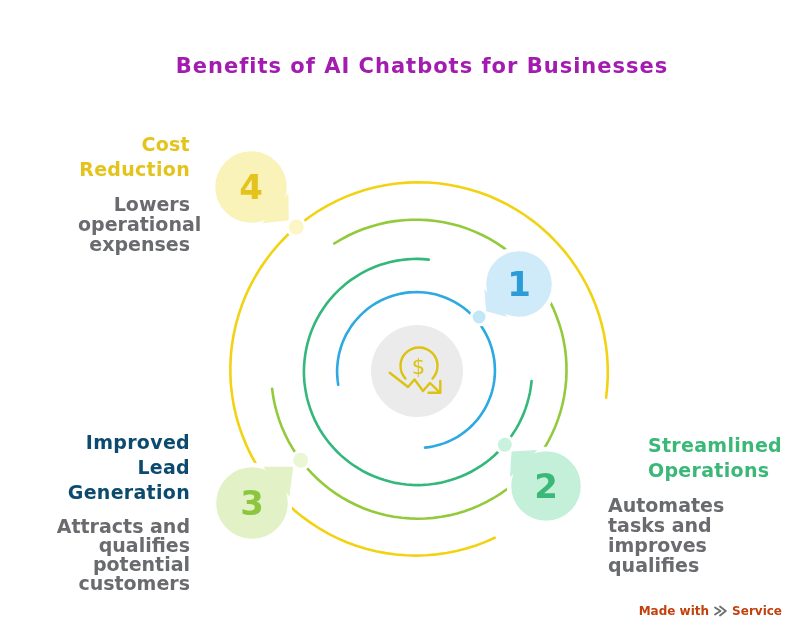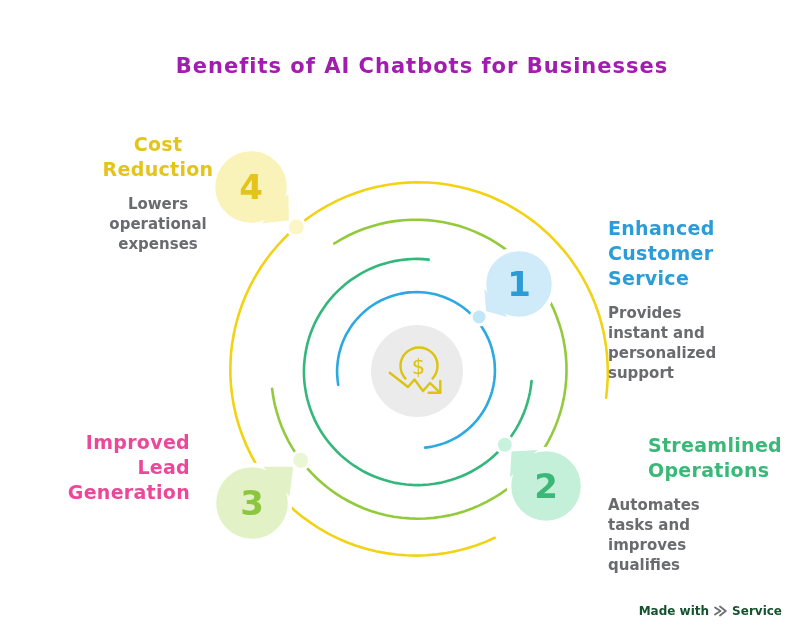--- a/index.html
+++ b/index.html
@@ -8,29 +8,29 @@
     font-family:"DejaVu Sans","Liberation Sans",sans-serif;
   }
   #stage{position:absolute;inset:0;}
   svg#diagram{position:absolute;left:0;top:0;}
   #main-title{
     position:absolute;top:54px;left:0;width:100%;text-align:center;
     font-size:21px;font-weight:bold;letter-spacing:1px;color:#a21caf;margin-left:23px;
   }
   .block{position:absolute;}
   .b-title{font-size:19px;font-weight:bold;line-height:25px;letter-spacing:.3px;}
-  .b-desc{font-size:15px;font-weight:bold;line-height:20px;color:#6A6B6E;margin-top:12px;}
+  .b-desc{font-size:19px;font-weight:bold;line-height:20px;color:#6A6B6E;margin-top:12px;}
   #block1{left:608px;top:216px;width:132px;text-align:left;}
   #block2{left:608px;top:433px;width:132px;text-align:left;}
   #block3{right:608px;top:430px;width:152px;text-align:right;}
   #block3 .b-desc{line-height:19px;}
-  #block4{right:584px;top:132px;width:112px;text-align:center;}
+  #block4{right:608px;top:132px;width:112px;text-align:right;}
   #footer{
     position:absolute;right:16px;bottom:12px;display:flex;align-items:center;gap:5px;
-    color:#14532d;font-size:12px;font-weight:bold;
+    color:#c2410c;font-size:12px;font-weight:bold;
   }
 </style>
 </head>
 <body>
 
 <div id="stage">
 
   <svg id="diagram" width="798" height="630" viewBox="0 0 798 630">
     <g id="arcs">
         <path d="M338.2,384.9L337.7,380.9L337.3,377.0L337.1,373.0L337.1,369.0L337.4,365.1L337.8,361.1L338.4,357.2L339.2,353.3L340.3,349.4L341.4,345.7L342.8,341.9L344.4,338.3L346.1,334.7L348.1,331.3L350.2,327.9L352.4,324.6L354.8,321.5L357.4,318.5L360.1,315.6L363.0,312.9L365.9,310.3L369.0,307.8L372.3,305.5L375.6,303.4L379.0,301.5L382.5,299.7L386.2,298.1L389.8,296.7L393.6,295.5L397.4,294.4L401.2,293.6L405.1,292.9L409.0,292.4L412.9,292.2L416.9,292.1L420.8,292.2L424.7,292.5L428.6,293.0L432.5,293.7L436.3,294.6L440.0,295.7L443.8,297.0L447.4,298.5L451.0,300.1L454.4,301.9L457.8,303.9L461.1,306.0L464.2,308.3L467.3,310.8L470.2,313.4L473.0,316.1L475.6,319.0L478.1,322.0L480.5,325.1L482.6,328.3L484.7,331.7L486.5,335.1L488.2,338.6L489.7,342.2L491.0,345.9L492.1,349.6L493.0,353.4L493.8,357.2L494.4,361.0L494.7,364.9L494.9,368.8L494.9,372.7L494.7,376.5L494.3,380.4L493.7,384.2L492.9,388.0L491.9,391.8L490.8,395.5L489.4,399.1L487.9,402.7L486.2,406.1L484.4,409.5L482.3,412.8L480.1,416.0L477.8,419.1L475.3,422.0L472.7,424.8L469.9,427.5L467.0,430.1L464.0,432.4L460.8,434.7L457.6,436.8L454.3,438.7L450.8,440.4L447.3,442.0L443.7,443.4L440.1,444.6L436.4,445.6L432.6,446.5L428.9,447.1L425.0,447.6" fill="none" stroke="#2CA9E1" stroke-width="2.6" stroke-linecap="round"></path>
@@ -76,32 +76,29 @@
     <g id="nodes">
         <circle cx="479.1" cy="317.0" r="8" fill="#C2E8F8" stroke="#fff" stroke-width="3"></circle>
         <circle cx="504.8" cy="444.7" r="8.5" fill="#C8F2DE" stroke="#fff" stroke-width="3"></circle>
         <circle cx="300.7" cy="460.3" r="9" fill="#EAF6D4" stroke="#fff" stroke-width="3"></circle>
         <circle cx="296.3" cy="227.1" r="9" fill="#FCF6C6" stroke="#fff" stroke-width="3"></circle>
       </g>
   </svg>
 
   <div id="main-title">Benefits of AI Chatbots for Businesses</div>
 
-  <div class="block" id="block1">
-    <div class="b-title" style="color: rgb(43, 156, 216);">Enhanced Customer Service</div>
-    <div class="b-desc">Provides instant and personalized support</div>
-  </div>
 
   <div class="block" id="block2">
     <div class="b-title" style="color: rgb(59, 184, 120); margin-left: 40px;">Streamlined Operations</div>
     <div class="b-desc">Automates tasks and improves qualifies</div>
   </div>
 
   <div class="block" id="block3">
-    <div class="b-title" style="color: #ec4899;">Improved Lead Generation</div>
+    <div class="b-title" style="color: #0c4a6e;">Improved Lead Generation</div>
+    <div class="b-desc">Attracts and qualifies potential customers</div>
   </div>
 
   <div class="block" id="block4">
     <div class="b-title" style="color: rgb(228, 196, 28);">Cost Reduction</div>
     <div class="b-desc">Lowers operational expenses</div>
   </div>
 
   <div id="footer">
     <span>Made with</span>
     <svg width="13" height="12" viewBox="0 0 13 12">

